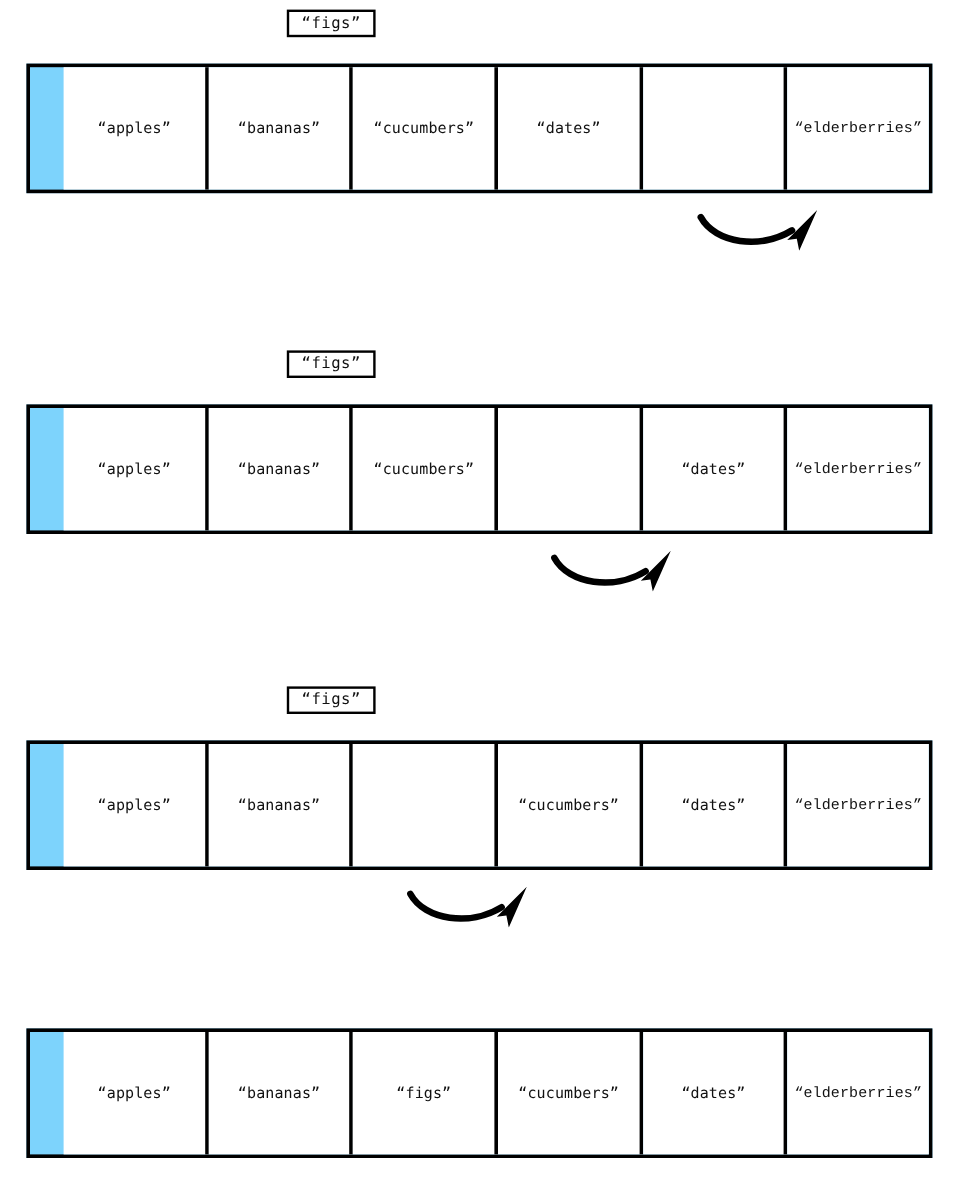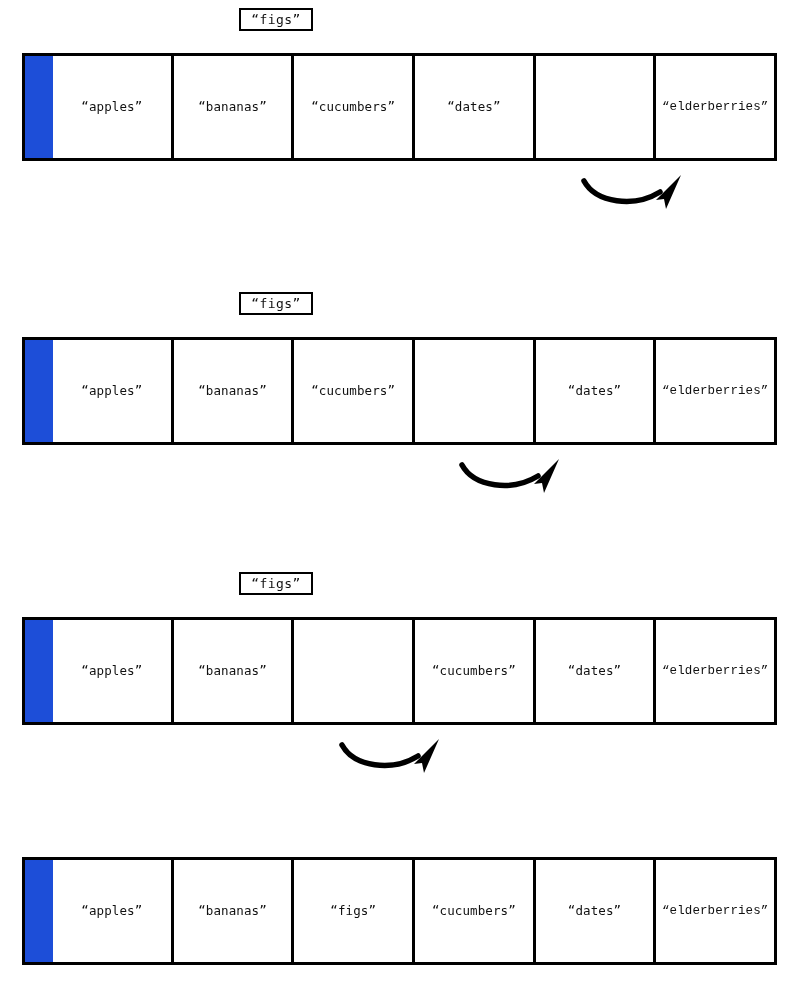--- a/index.html
+++ b/index.html
@@ -52,21 +52,21 @@
   }
 
   
   .array {
     position: absolute;
     left: 22px;
     width: 755px;
     height: 108px;
     border: 3px solid #000000;
     box-sizing: border-box;
-    background: #1d4ed8;
+    background: #7dd3fc;
     display: flex;
     padding-left: 28px;
   }
   .cell {
     flex: 1 1 0;
     border-right: 3px solid #000000;
     box-sizing: border-box;
     display: flex;
     align-items: center;
     justify-content: center;

